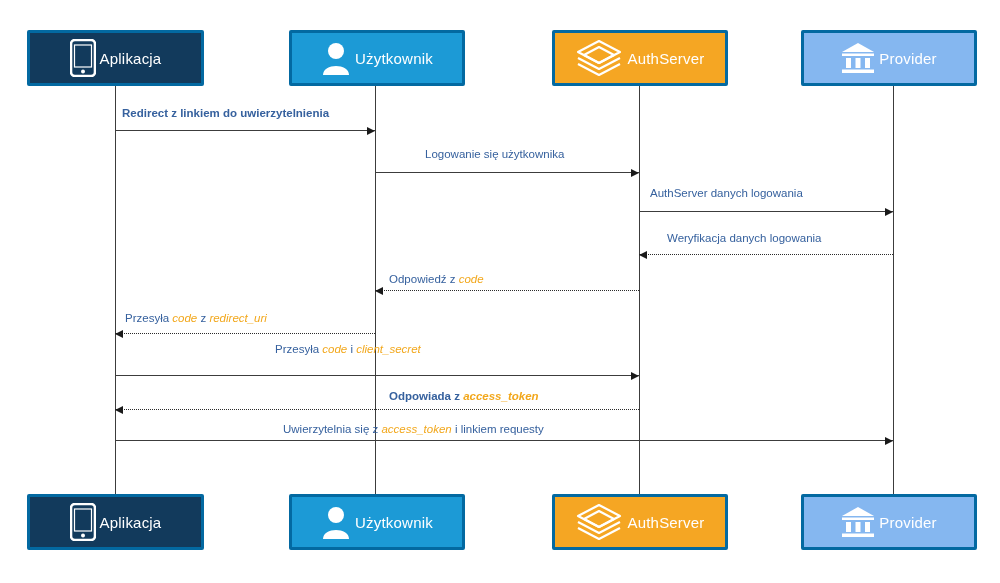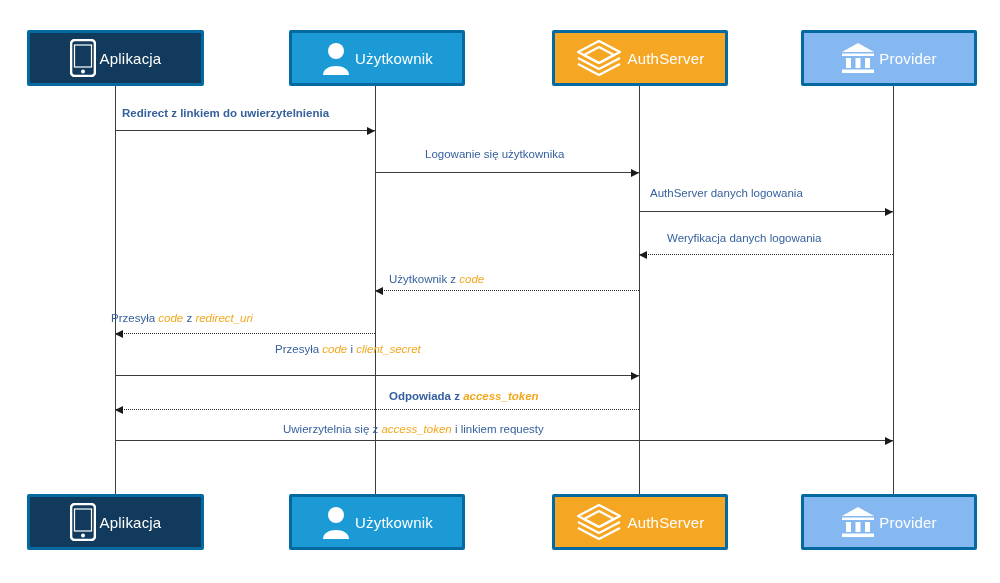--- a/index.html
+++ b/index.html
@@ -88,24 +88,24 @@
       <div class="arrowhead right" style="top: 168.5px; left: 631px;"></div>
       <div class="msg-label" style="left: 385px; top: 149px; margin-left: 40px;"><span>Logowanie się użytkownika</span></div>
       <div class="msg-line" style="left: 639px; top: 211px; width: 254px;"></div>
       <div class="arrowhead right" style="top: 207.5px; left: 885px;"></div>
       <div class="msg-label" style="left: 650px; top: 188px;"><span>AuthServer danych logowania</span></div>
       <div class="msg-line dotted" style="left: 639px; top: 254px; width: 254px;"></div>
       <div class="arrowhead left" style="top: 250.5px; left: 639px;"></div>
       <div class="msg-label" style="left: 650px; top: 233px; margin-left: 17px;"><span>Weryfikacja danych logowania</span></div>
       <div class="msg-line dotted" style="left: 375px; top: 290px; width: 264px;"></div>
       <div class="arrowhead left" style="top: 286.5px; left: 375px;"></div>
-      <div class="msg-label" style="left: 389px; top: 274px;"><span>Użytkownik z </span><span class="tok">code</span></div>
+      <div class="msg-label" style="left: 389px; top: 274px;"><span>Odpowiedź z </span><span class="tok">code</span></div>
       <div class="msg-line dotted" style="left: 115px; top: 333px; width: 260px;"></div>
       <div class="arrowhead left" style="top: 329.5px; left: 115px;"></div>
-      <div class="msg-label" style="left: 111px; top: 313px;"><span>Przesyła </span><span class="tok">code</span><span> z </span><span class="tok">redirect_uri</span></div>
+      <div class="msg-label" style="left: 125px; top: 313px;"><span>Przesyła </span><span class="tok">code</span><span> z </span><span class="tok">redirect_uri</span></div>
       <div class="msg-line" style="left: 115px; top: 375px; width: 524px;"></div>
       <div class="arrowhead right" style="top: 371.5px; left: 631px;"></div>
       <div class="msg-label" style="left: 275px; top: 344px;"><span>Przesyła </span><span class="tok">code</span><span> i </span><span class="tok">client_secret</span></div>
       <div class="msg-line dotted" style="left: 115px; top: 409px; width: 524px;"></div>
       <div class="arrowhead left" style="top: 405.5px; left: 115px;"></div>
       <div class="msg-label" style="left: 389px; top: 391px; font-weight: bold;"><span>Odpowiada z </span><span class="tok">access_token</span></div>
       <div class="msg-line" style="left: 115px; top: 440px; width: 778px;"></div>
       <div class="arrowhead right" style="top: 436.5px; left: 885px;"></div>
       <div class="msg-label" style="left: 283px; top: 424px;"><span>Uwierzytelnia się z </span><span class="tok">access_token</span><span> i linkiem requesty</span></div>
     </div>

